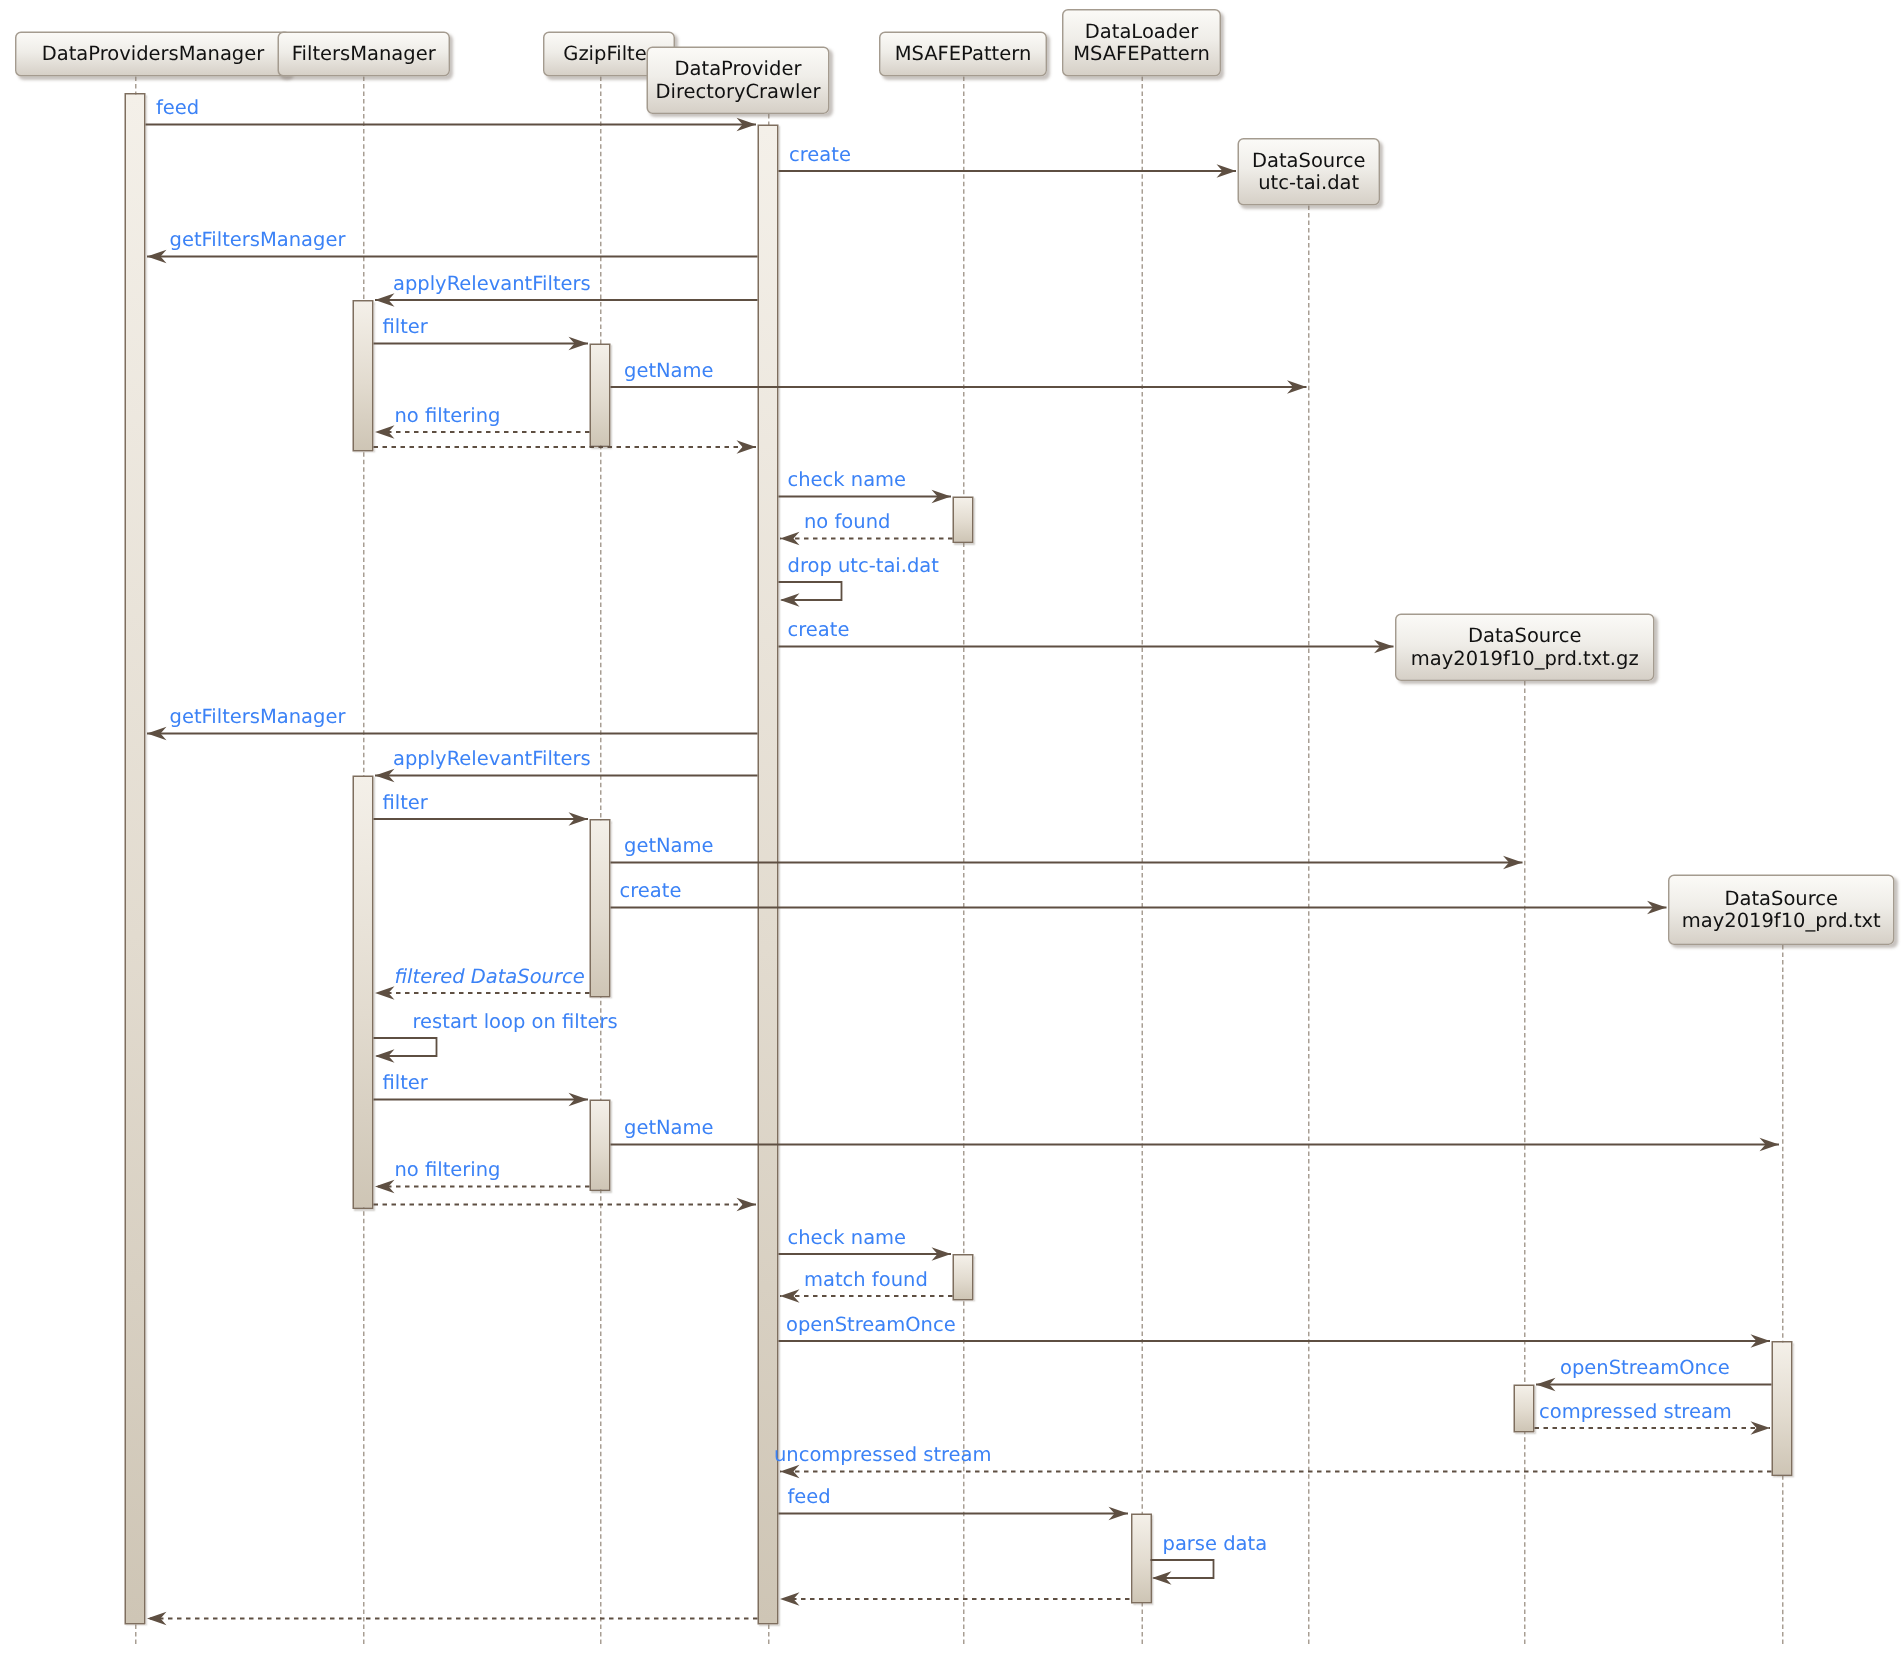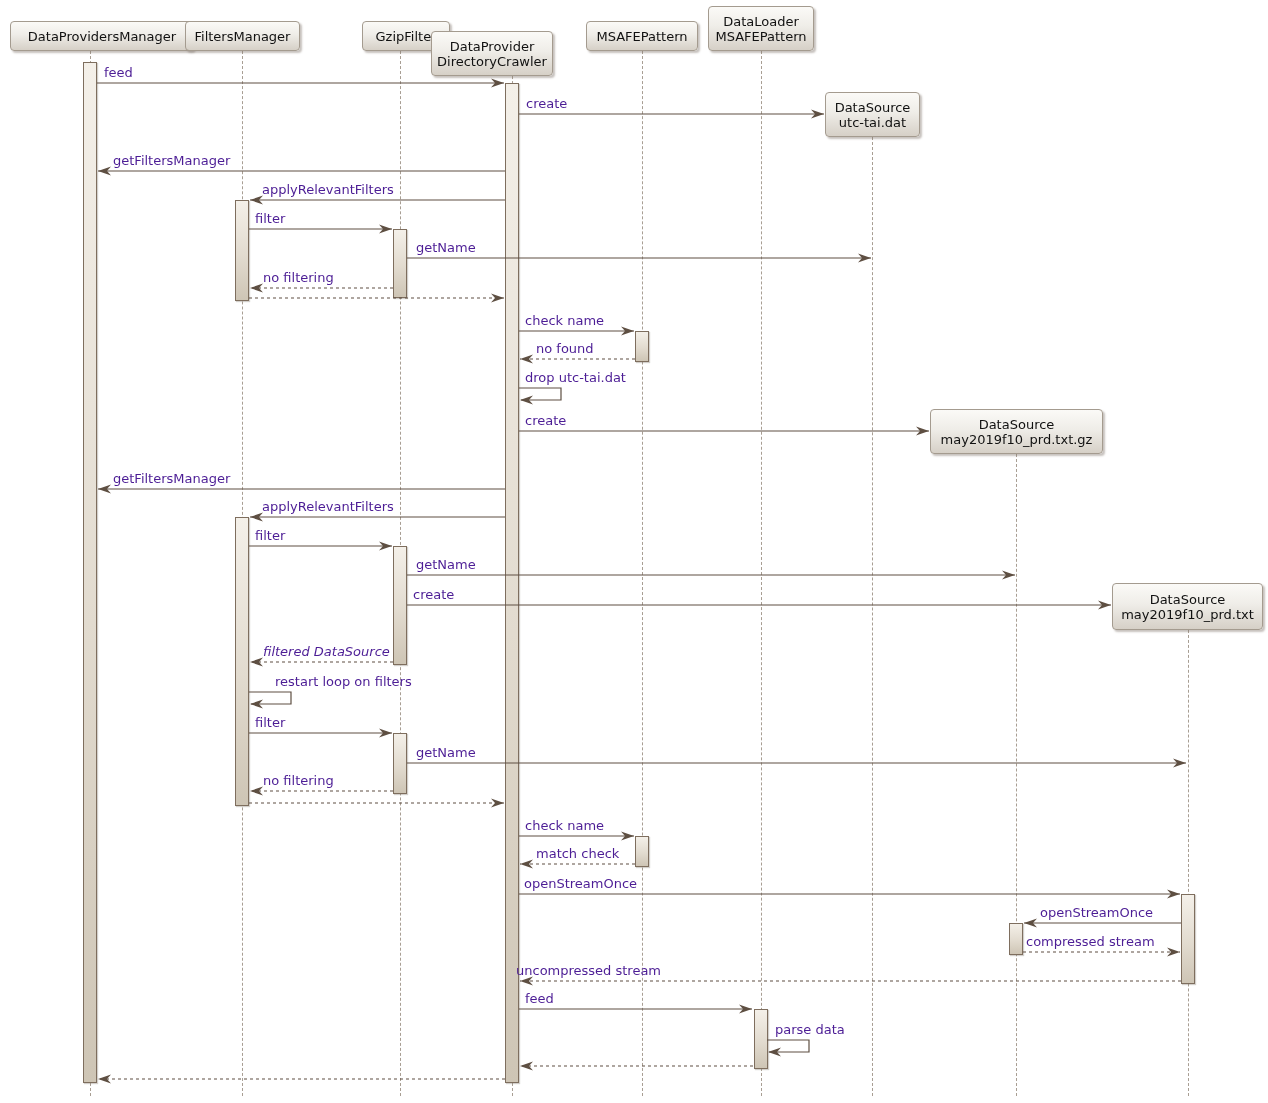--- a/index.html
+++ b/index.html
@@ -35,21 +35,21 @@
     position:absolute;
     width:12px;
     background:linear-gradient(to bottom,#F4F0E9 0%,#E2DBCF 55%,#CEC5B5 100%);
     border:1px solid #7E6E5E;
     box-sizing:content-box;
     box-shadow:1px 1px 1px rgba(130,120,110,0.35);
   }
   .msg-label{
     position:absolute;
     font-size:13px;
-    color:#4c1d95;
+    color:#3b82f6;
     white-space:nowrap;
     line-height:16px;
   }
   .overlay{
     position:absolute;
     left:0;top:0;
     pointer-events:none;
   }
 </style>
 </head>
@@ -192,20 +192,20 @@
     <div class="msg-label" style="left: 262px; top: 499px;">applyRelevantFilters</div>
     <div class="msg-label" style="left: 255px; top: 528px;">filter</div>
     <div class="msg-label" style="left: 416px; top: 557px;">getName</div>
     <div class="msg-label" style="left: 413px; top: 587px;">create</div>
     <div class="msg-label" style="left: 263px; top: 644px; font-style: italic;">filtered DataSource</div>
     <div class="msg-label" style="left: 255px; top: 674px; margin-left: 20px;">restart loop on filters</div>
     <div class="msg-label" style="left: 255px; top: 715px;">filter</div>
     <div class="msg-label" style="left: 416px; top: 745px;">getName</div>
     <div class="msg-label" style="left: 263px; top: 773px;">no filtering</div>
     <div class="msg-label" style="left: 525px; top: 818px;">check name</div>
-    <div class="msg-label" style="left: 536px; top: 846px;">match check</div>
+    <div class="msg-label" style="left: 536px; top: 846px;">match found</div>
     <div class="msg-label" style="left: 524px; top: 876px;">openStreamOnce</div>
     <div class="msg-label" style="left: 1040px; top: 905px;">openStreamOnce</div>
     <div class="msg-label" style="left: 1026px; top: 934px;">compressed stream</div>
     <div class="msg-label" style="left: 516px; top: 963px;">uncompressed stream</div>
     <div class="msg-label" style="left: 525px; top: 991px;">feed</div>
     <div class="msg-label" style="left: 775px; top: 1022px;">parse data</div>
   </div>
 
 </body></html>

